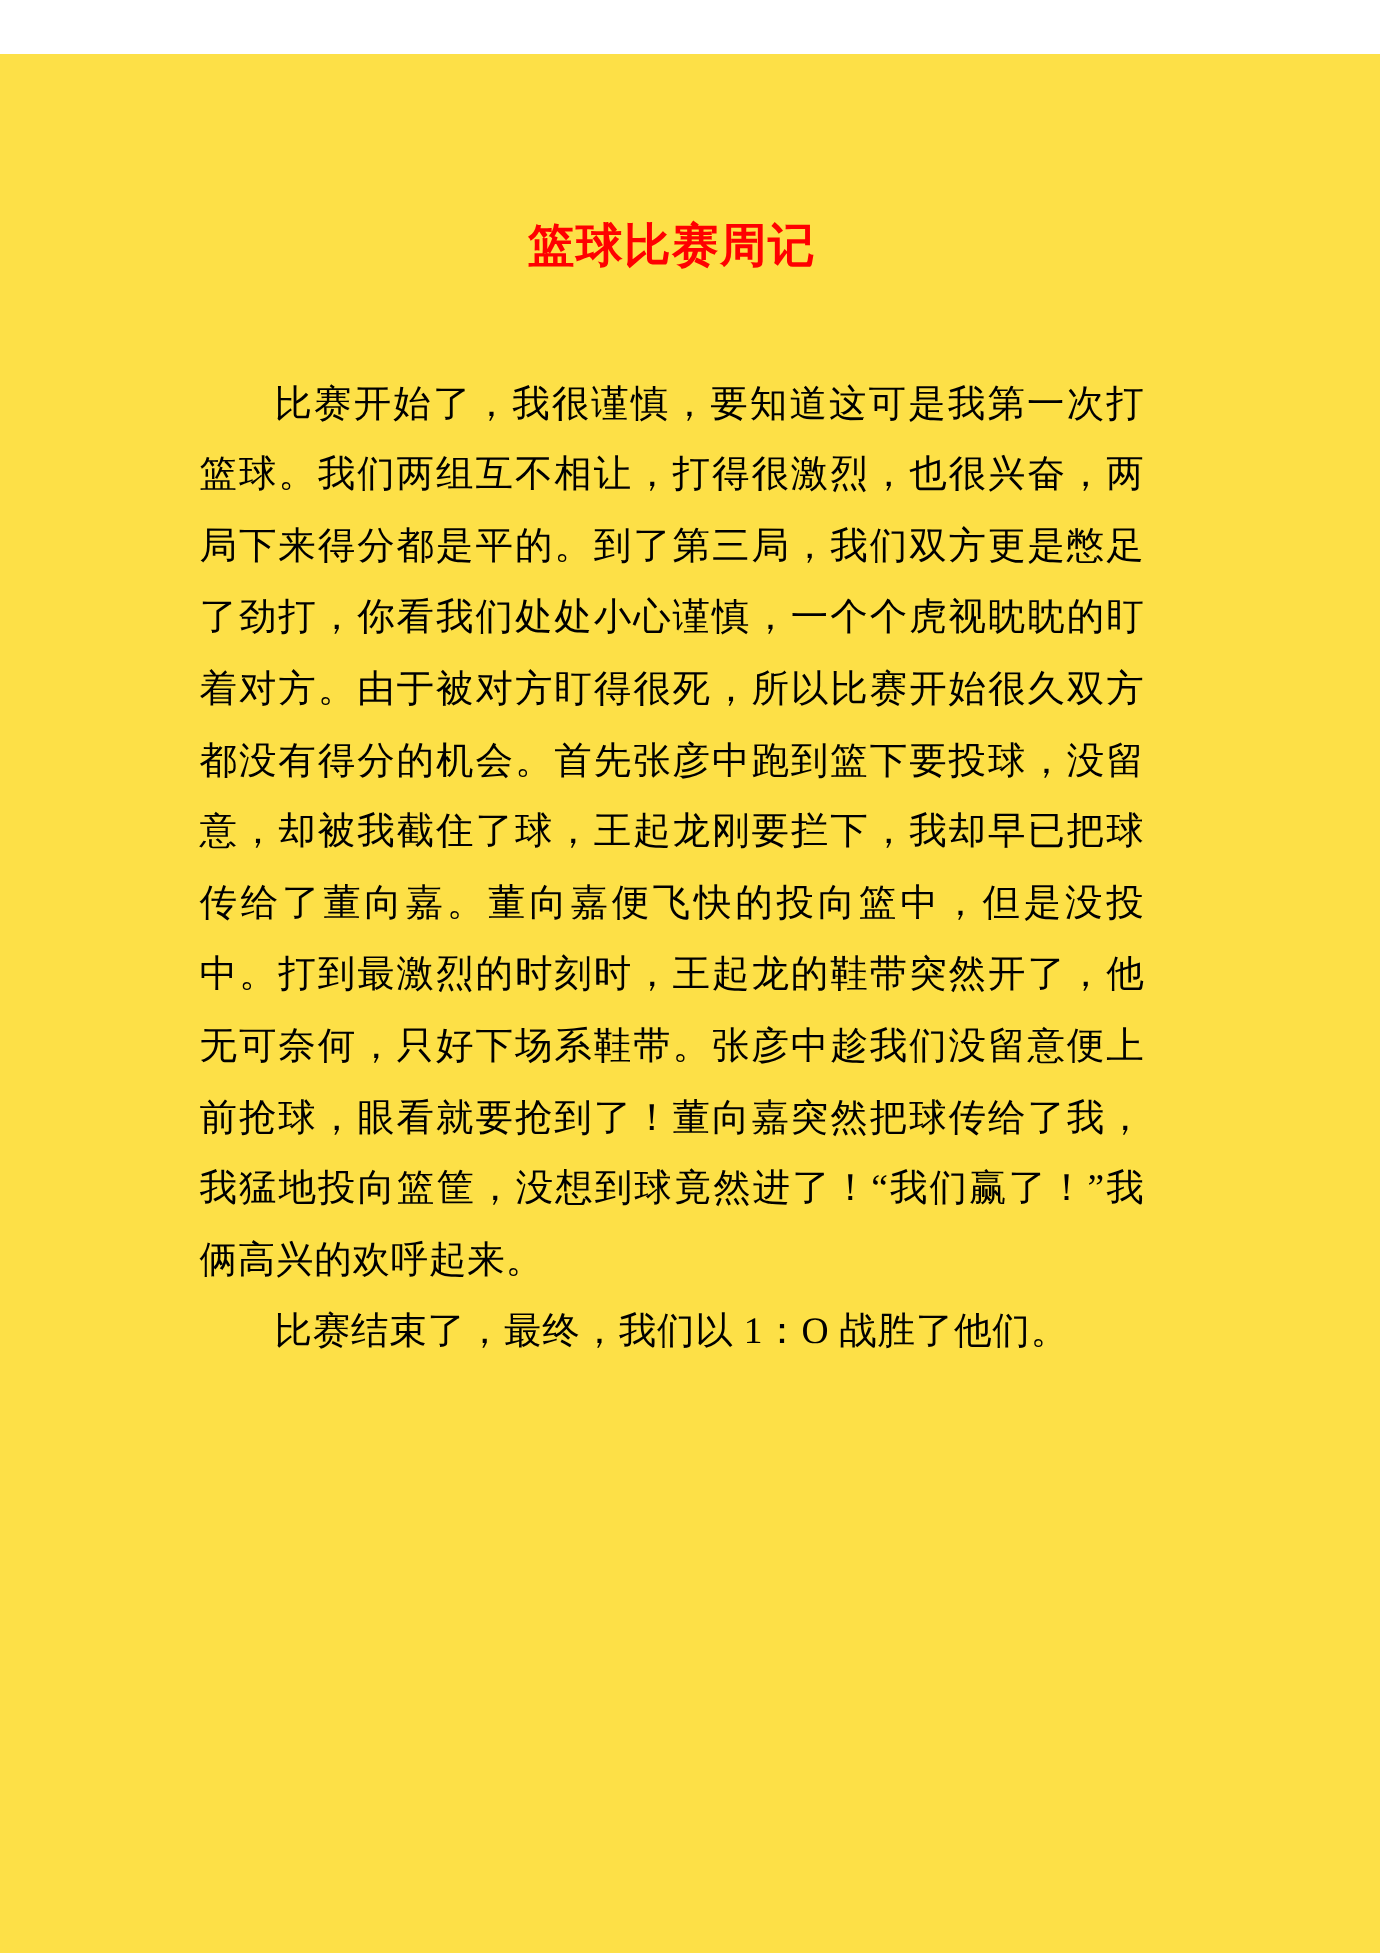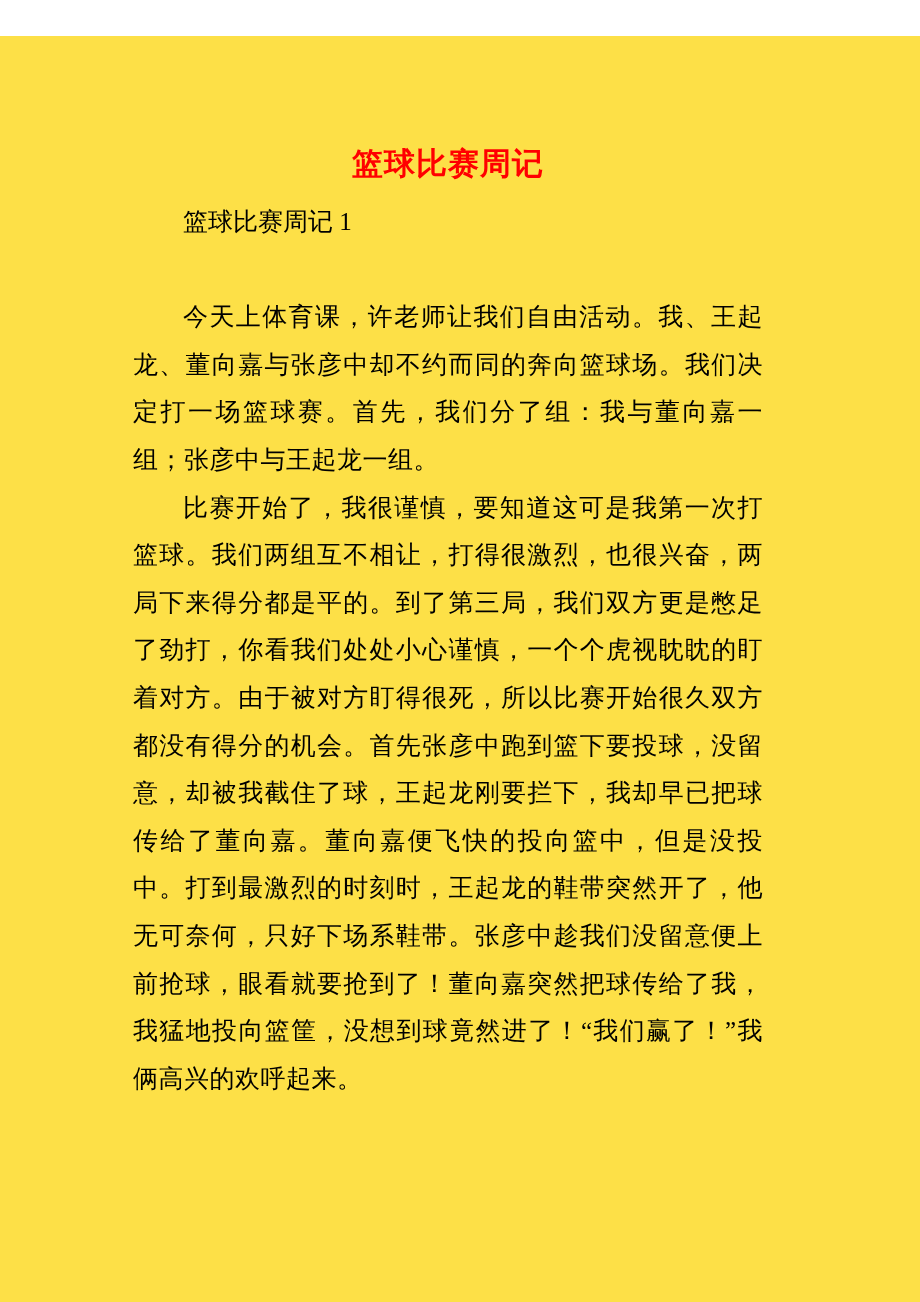--- a/index.html
+++ b/index.html
@@ -46,22 +46,21 @@
       text-justify: inter-character;
       letter-spacing: 0.5px;
     }
   </style>
 </head>
 <body>
 
 <div class="page">
   <h1 class="doc-title" style="color: rgb(255, 0, 0);">篮球比赛周记</h1>
 
-  <p class="doc-subtitle">篮球比赛周记 1</p>
 
   <div class="blank-line"></div>
 
-  <p class="body-paragraph">今天上体育课，许老师让我们自由活动。我、王起龙、董向嘉与张彦中却不约而同的奔向篮球场。我们决定打一场篮球赛。首先，我们分了组：我与董向嘉一组；张彦中与王起龙一组。</p>
 
   <p class="body-paragraph">比赛开始了，我很谨慎，要知道这可是我第一次打篮球。我们两组互不相让，打得很激烈，也很兴奋，两局下来得分都是平的。到了第三局，我们双方更是憋足了劲打，你看我们处处小心谨慎，一个个虎视眈眈的盯着对方。由于被对方盯得很死，所以比赛开始很久双方都没有得分的机会。首先张彦中跑到篮下要投球，没留意，却被我截住了球，王起龙刚要拦下，我却早已把球传给了董向嘉。董向嘉便飞快的投向篮中，但是没投中。打到最激烈的时刻时，王起龙的鞋带突然开了，他无可奈何，只好下场系鞋带。张彦中趁我们没留意便上前抢球，眼看就要抢到了！董向嘉突然把球传给了我，我猛地投向篮筐，没想到球竟然进了！“我们赢了！”我俩高兴的欢呼起来。</p>
 
+  <p class="body-paragraph">比赛结束了，最终，我们以 1：O 战胜了他们。</p>
 
 </div>
 
 </body></html>

